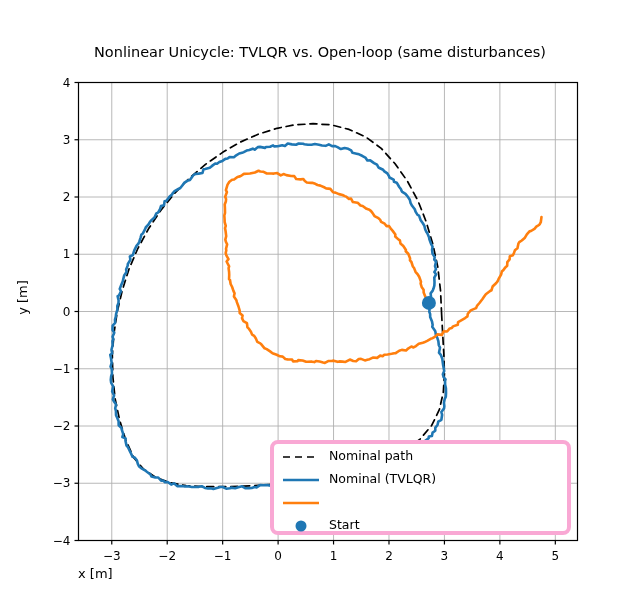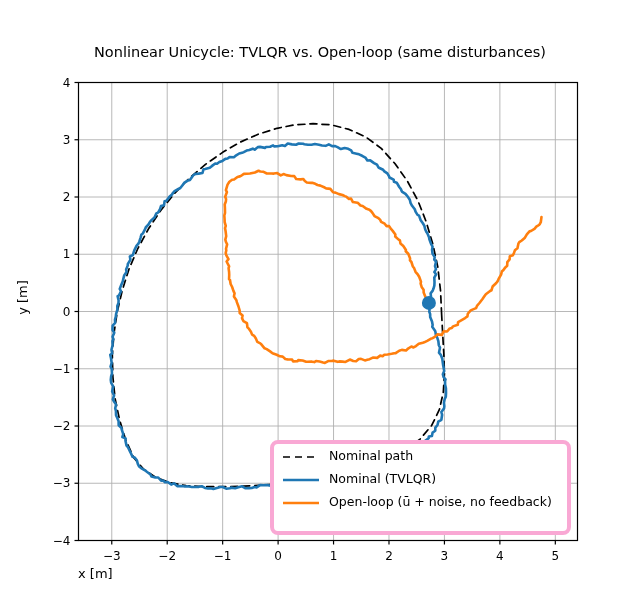--- a/index.html
+++ b/index.html
@@ -190,17 +190,22 @@
       <div class="legend-row">
         <span class="legend-swatch"><svg width="38" height="14">
             <line x1="1" x2="37" y1="7" y2="7" stroke="#1f77b4" stroke-width="2.6"></line>
           </svg></span>
         <span class="legend-text">Nominal (TVLQR)</span>
       </div>
       <div class="legend-row">
         <span class="legend-swatch"><svg width="38" height="14">
             <line x1="1" x2="37" y1="7" y2="7" stroke="#ff7f0e" stroke-width="2.6"></line>
           </svg></span>
-        <span class="legend-text">Open-loop (ū + noise, no feedback)</span>
+      </div>
+      <div class="legend-row">
+        <span class="legend-swatch"><svg width="38" height="14">
+            <circle cx="19" cy="7" r="5.5" fill="#1f77b4"></circle>
+          </svg></span>
+        <span class="legend-text">Start</span>
       </div>
     </div>
 
 </div>
 
 </body></html>

